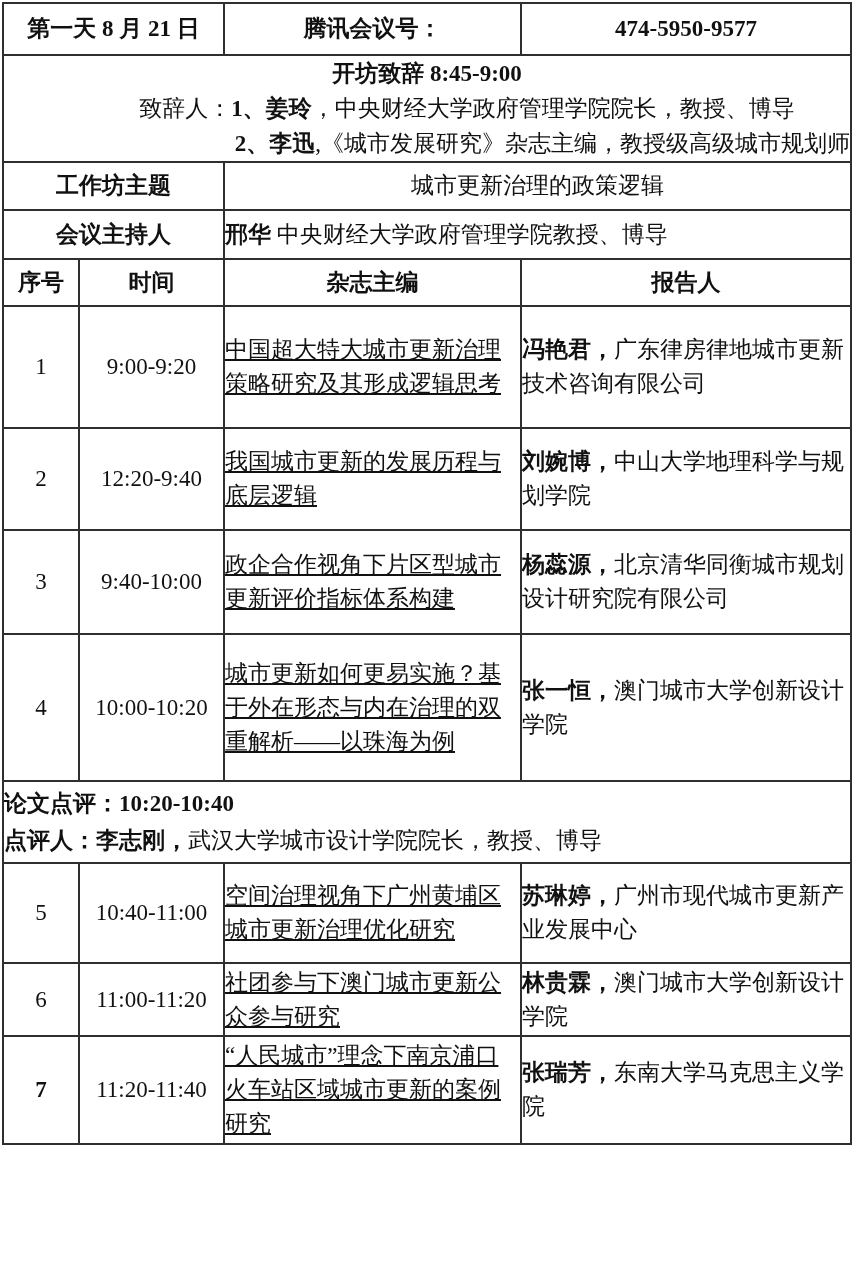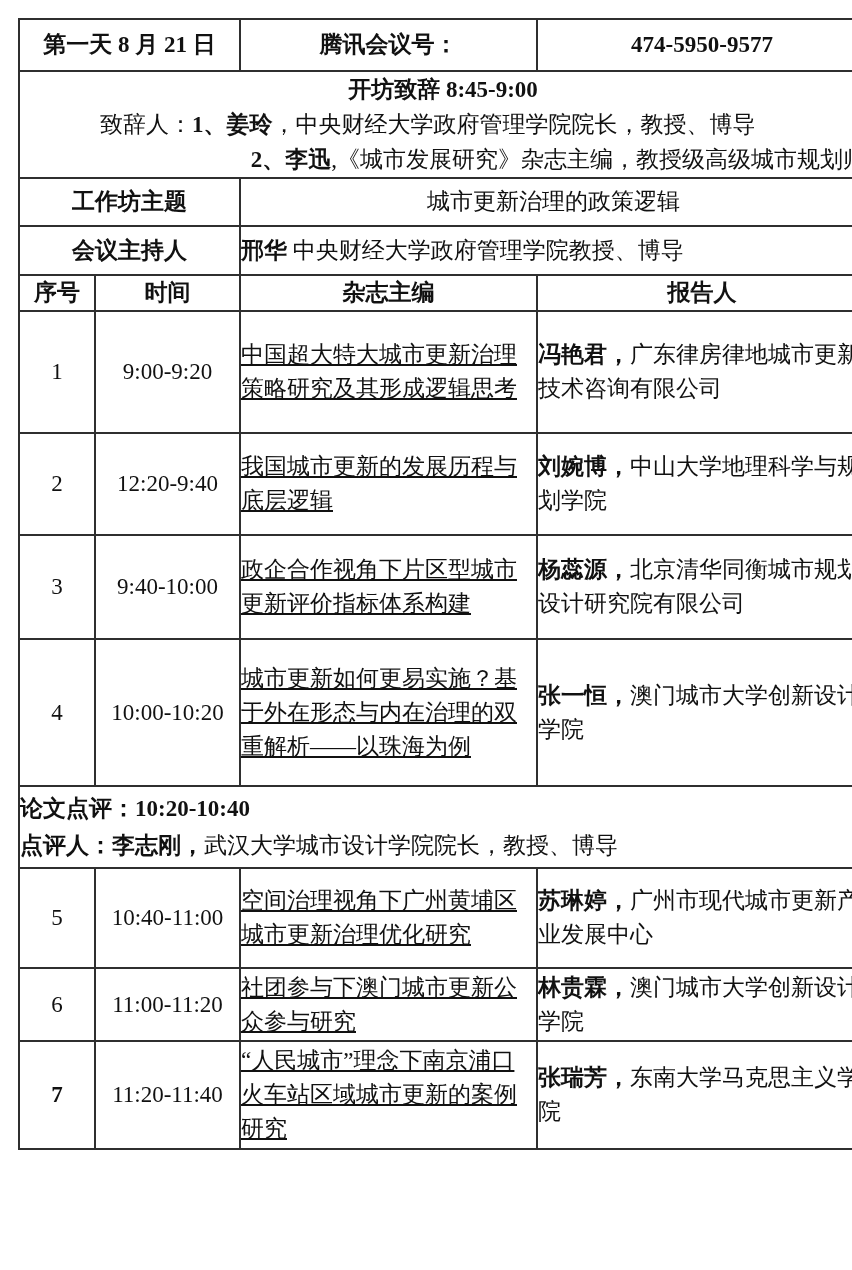--- a/index.html
+++ b/index.html
@@ -8,21 +8,21 @@
     background: #ffffff;
     width: 852px;
     font-family: "Liberation Serif", "DejaVu Serif", serif;
     color: #111111;
   }
   .sheet {
     width: 852px;
     height: 1270px;
     background: #ffffff;
     box-sizing: border-box;
-    padding: 18px;
+    padding: 2px;
   }
   table.schedule {
     border-collapse: collapse;
     table-layout: fixed;
     width: 848px;
   }
   table.schedule td {
     border: 2px solid #2f2f2f;
     font-size: 23px;
     line-height: 34px;
@@ -38,38 +38,38 @@
   col.w-no { width: 76px; }
   col.w-time { width: 145px; }
   col.w-title { width: 297px; }
   col.w-presenter { width: 330px; }
 
   
   tr.rh-top      { height: 52px; }
   tr.rh-opening  { height: 100px; }
   tr.rh-theme    { height: 48px; }
   tr.rh-host     { height: 49px; }
-  tr.rh-colhead  { height: 36px; border-radius: 12px; }
+  tr.rh-colhead  { height: 47px; border-radius: 12px; }
   tr.rh-t1       { height: 122px; }
   tr.rh-t2       { height: 102px; }
   tr.rh-t3       { height: 104px; }
   tr.rh-t4       { height: 147px; }
   tr.rh-rev1     { height: 82px; }
   tr.rh-t5       { height: 100px; }
   tr.rh-t6       { height: 73px; }
   tr.rh-t7       { height: 108px; }
   tr.rh-rev2     { height: 84px; }
 
   .title-cell { padding: 4px 14px 4px 10px; font-size: 24px; text-align: left; text-decoration: underline; }
   .presenter-cell { padding: 4px 8px 4px 12px; text-align: left; }
   .host-cell { padding: 0 8px 0 10px; text-align: left; }
 
   .opening-cell { vertical-align: middle; }
   .op-line1 { text-align: center; font-weight: bold; line-height: 35px; }
-  .op-line2 { padding-left: 80px; text-align: left; line-height: 35px; }
+  .op-line2 { padding-left: 80px; text-align: center; line-height: 35px; }
   .op-line3 { padding-left: 136px; text-align: right; line-height: 35px; }
 
   .review-cell { padding: 6px 10px 6px 10px; text-align: left; vertical-align: middle; }
   .review-line { line-height: 37px; }
 </style>
 </head>
 <body>
 
 <div class="sheet">
   <table class="schedule">

